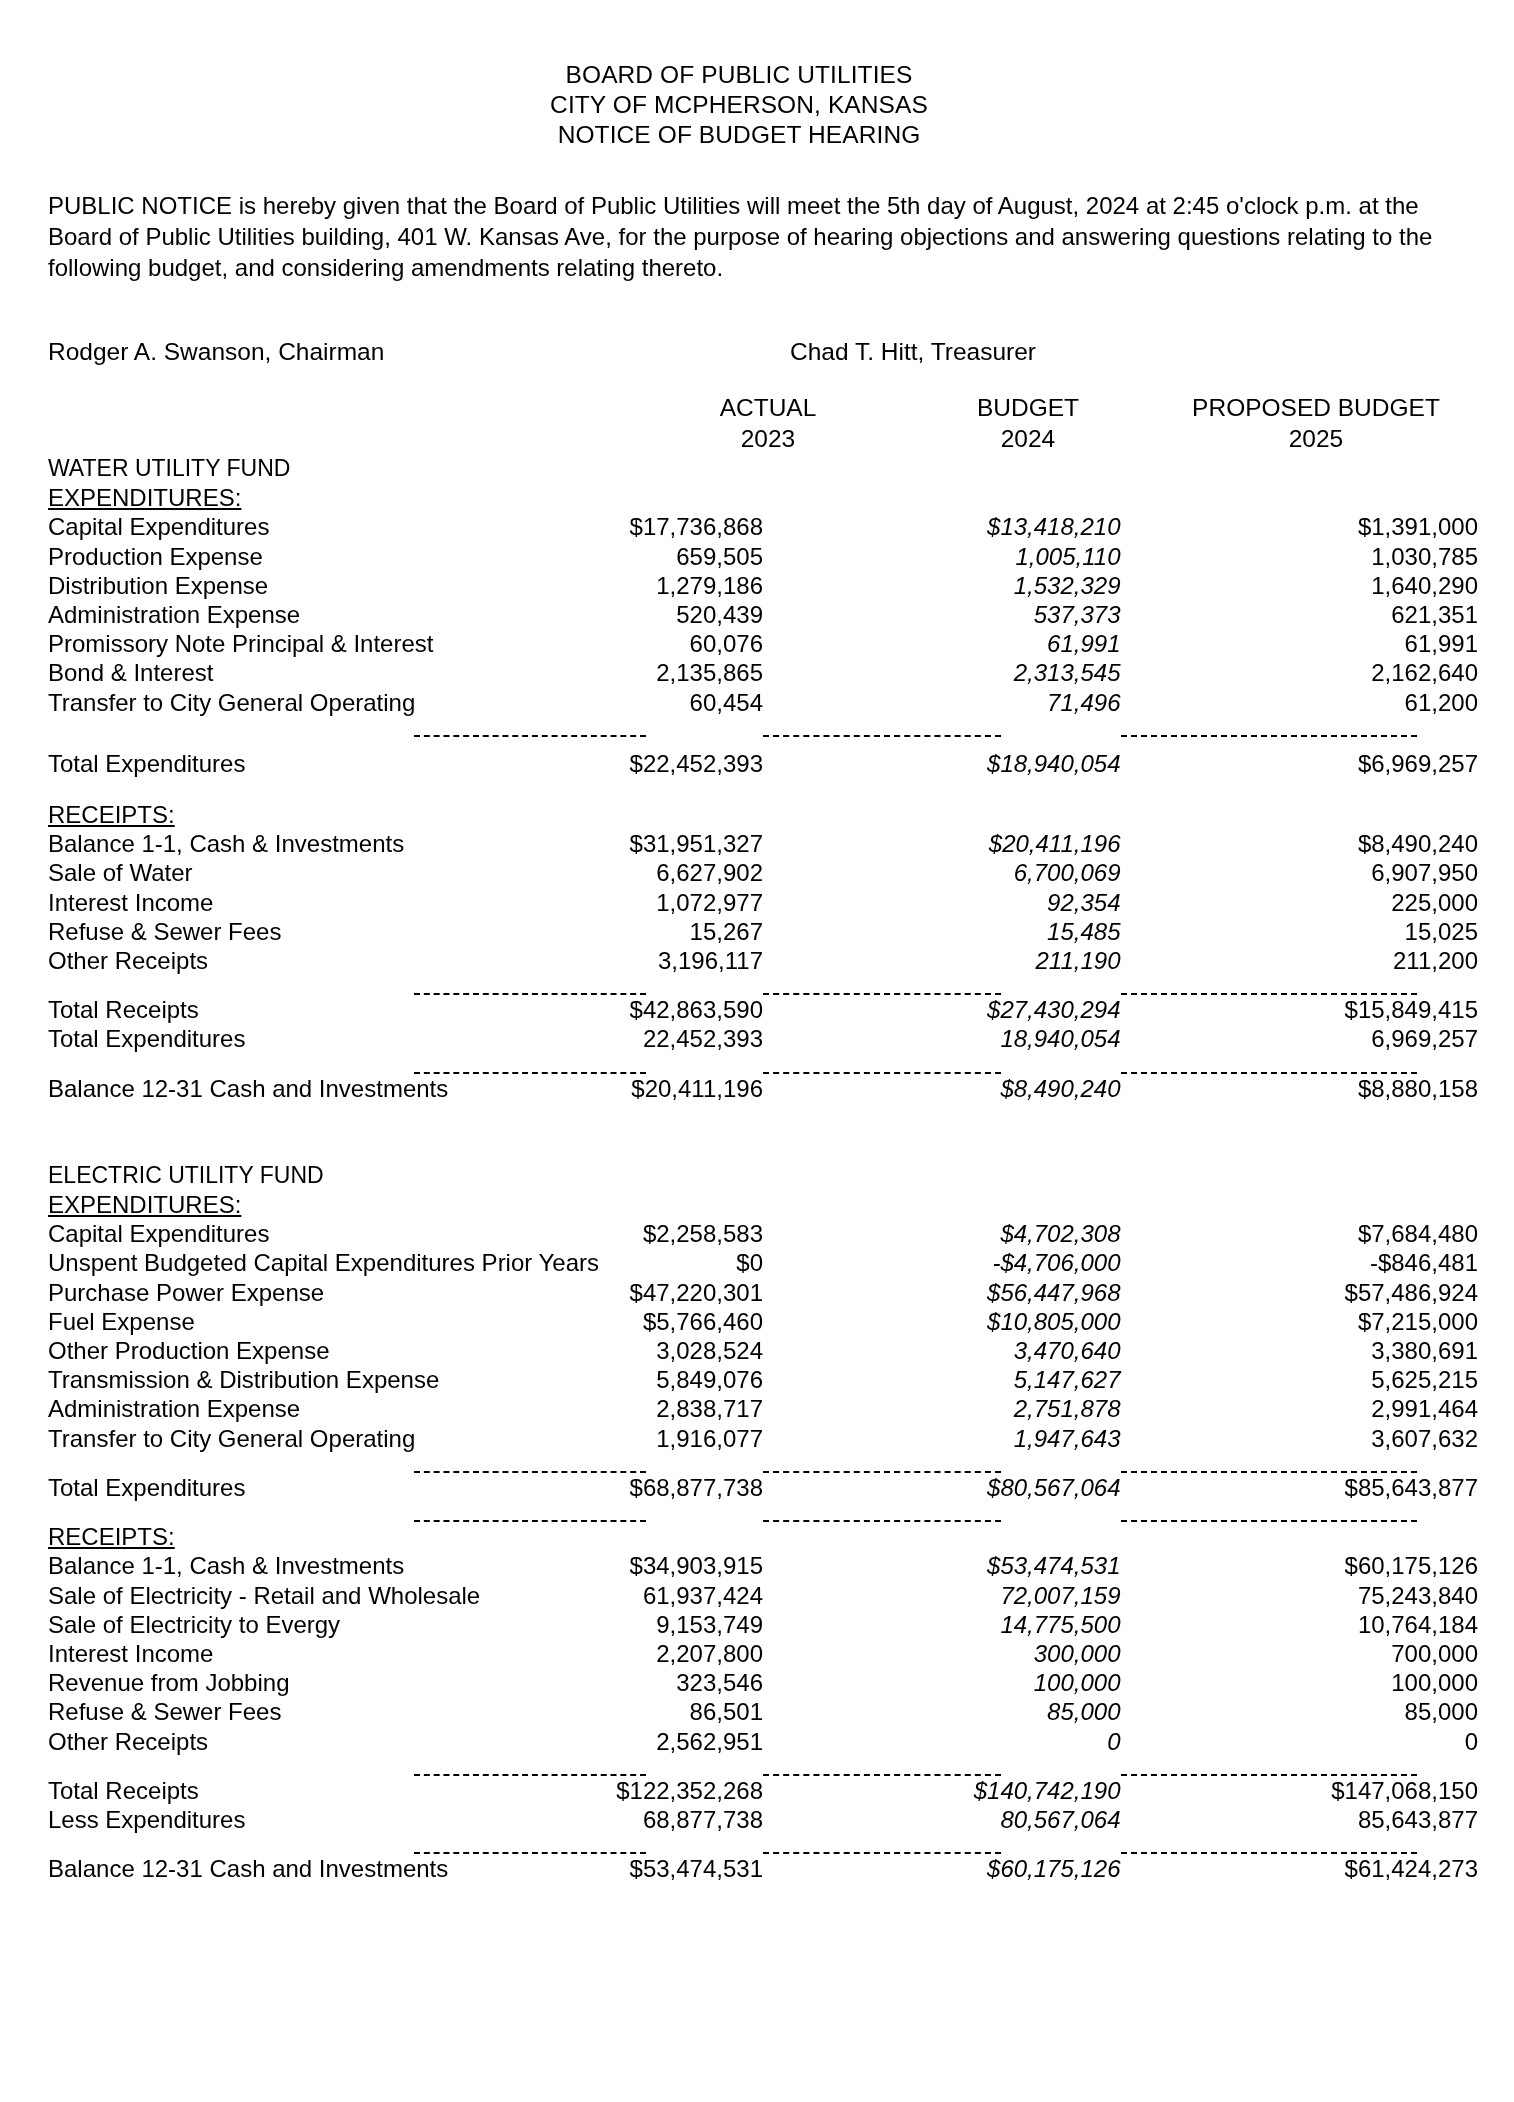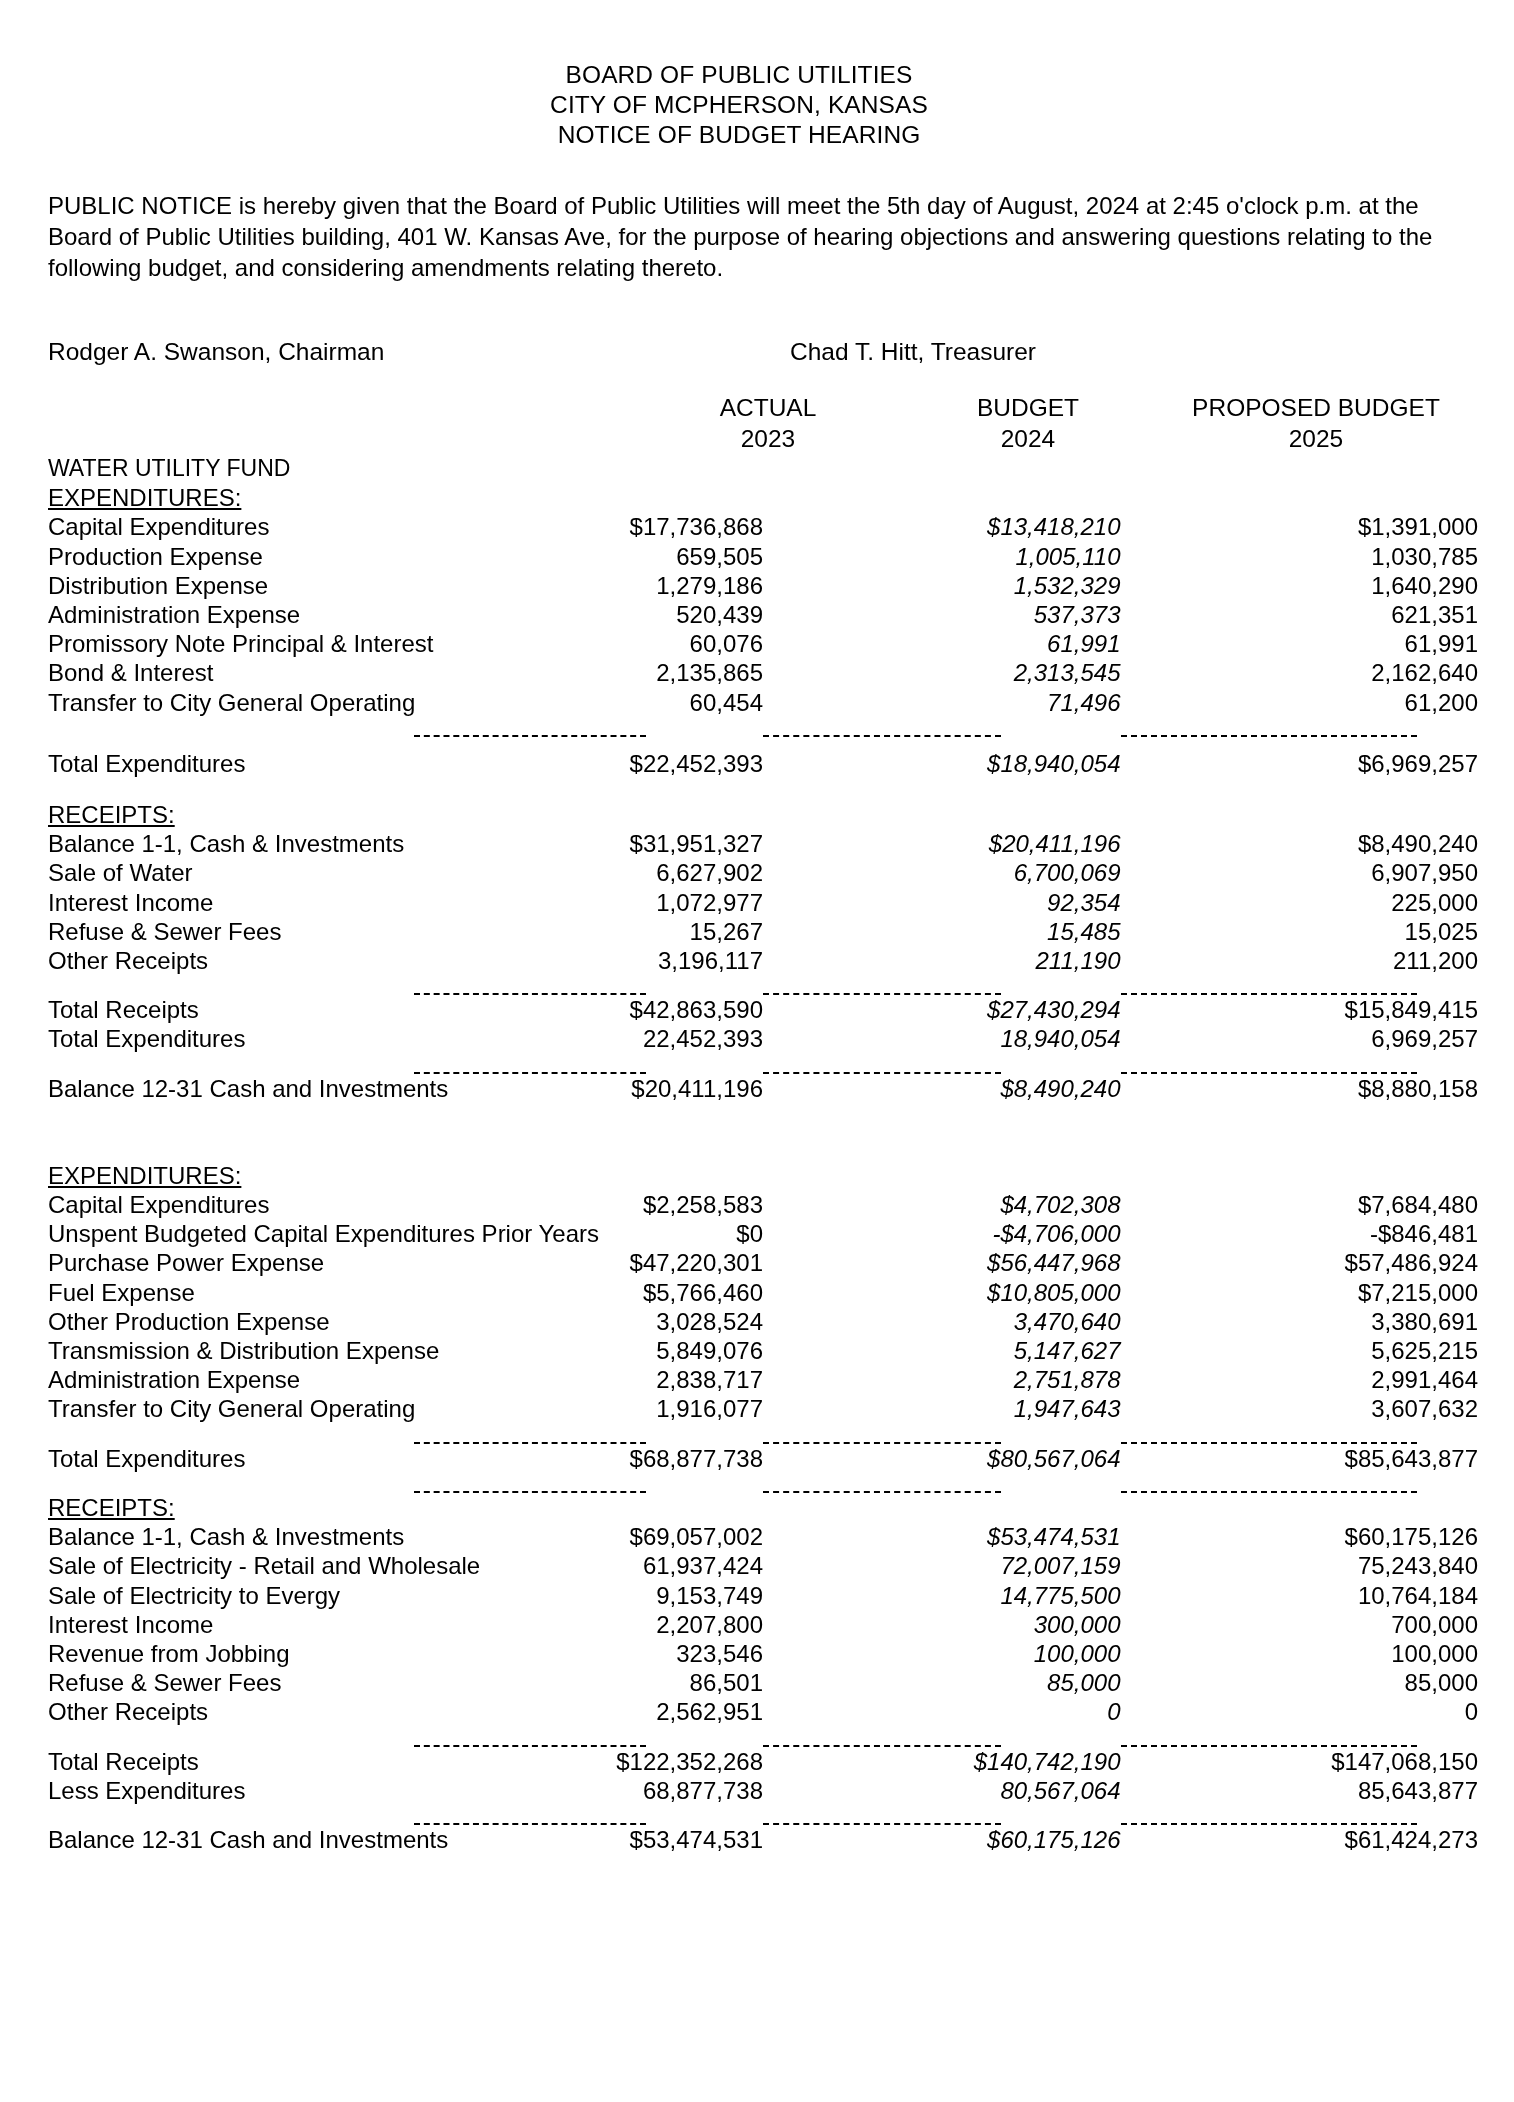--- a/index.html
+++ b/index.html
@@ -345,20 +345,23 @@
         </tr>
 
         <tr class="sp-xl">
             <td colspan="4"></td>
           </tr>
       </tbody>
     </table>
 
     <table class="fin">
       <tbody>
+        <tr class="fund-head">
+          <td class="label" colspan="4">ELECTRIC UTILITY FUND</td>
+        </tr>
         <tr class="sec-head">
           <td class="label" colspan="4"><span class="ul">EXPENDITURES:</span></td>
         </tr>
 
         <tr>
           <td class="label">Capital Expenditures</td>
           <td class="c1">$2,258,583</td>
           <td class="c2">$4,702,308</td>
           <td class="c3">$7,684,480</td>
         </tr>
@@ -437,21 +440,21 @@
               <span class="dash"></span>
             </td>
         </tr>
 
         <tr class="sec-head">
           <td class="label" colspan="4"><span class="ul">RECEIPTS:</span></td>
         </tr>
 
         <tr>
           <td class="label">Balance 1-1, Cash &amp; Investments</td>
-          <td class="c1">$69,057,002</td>
+          <td class="c1">$34,903,915</td>
           <td class="c2">$53,474,531</td>
           <td class="c3">$60,175,126</td>
         </tr>
         <tr>
           <td class="label">Sale of Electricity - Retail and Wholesale</td>
           <td class="c1">61,937,424</td>
           <td class="c2">72,007,159</td>
           <td class="c3">75,243,840</td>
         </tr>
         <tr>

